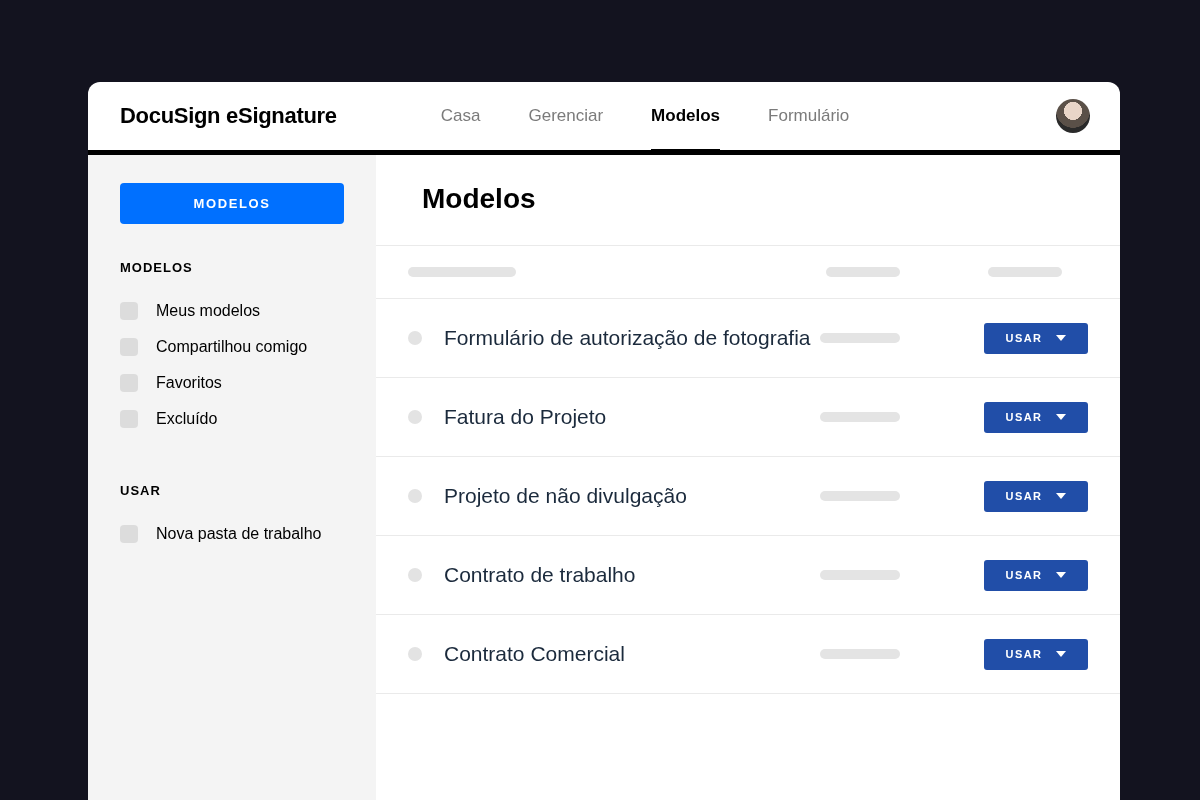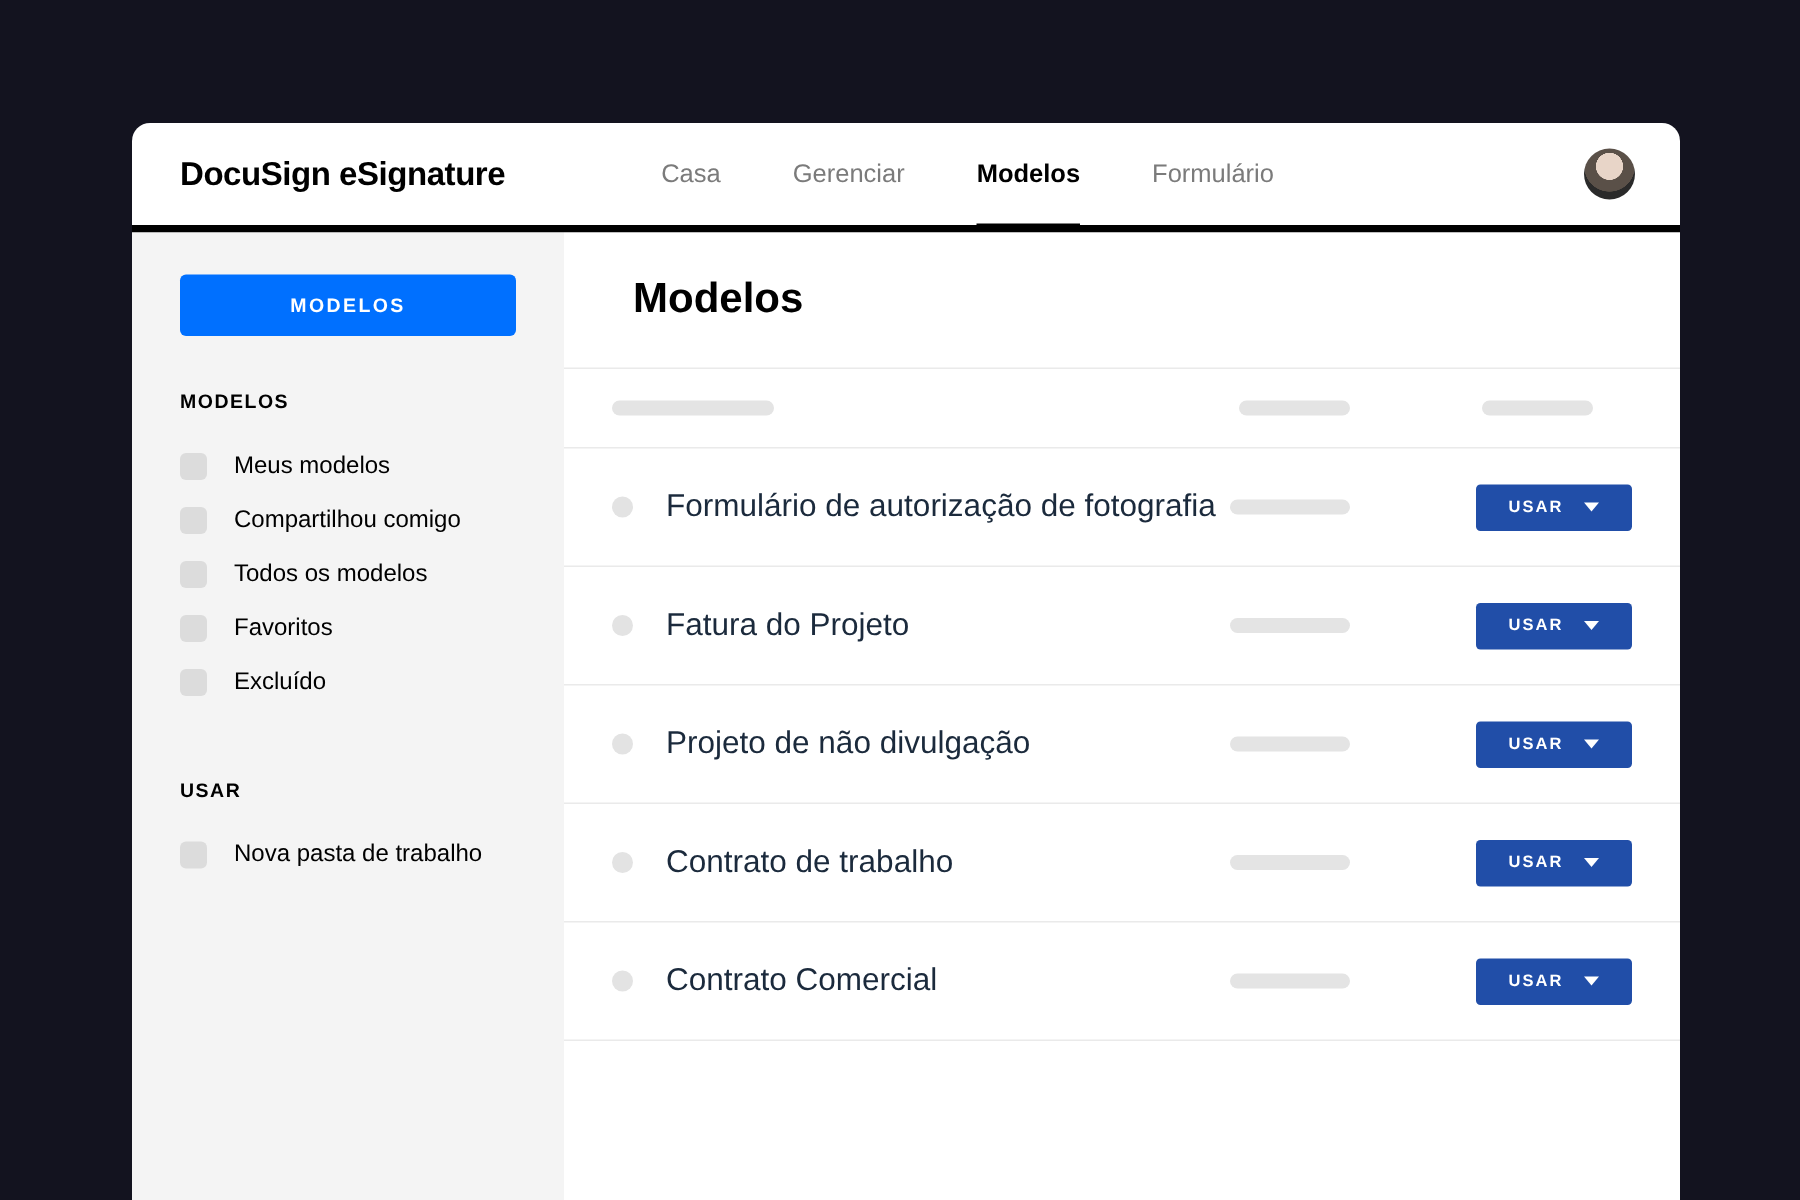--- a/index.html
+++ b/index.html
@@ -58,24 +58,20 @@
 
       <div class="side-section-label">MODELOS</div>
       <div class="side-list">
         <div class="side-item">
           <div class="sq"></div>
           <div class="lbl">Meus modelos</div>
         </div>
         <div class="side-item">
           <div class="sq"></div>
           <div class="lbl">Compartilhou comigo</div>
-        </div>
-        <div class="side-item">
-          <div class="sq"></div>
-          <div class="lbl">Todos os modelos</div>
         </div>
         <div class="side-item">
           <div class="sq"></div>
           <div class="lbl">Favoritos</div>
         </div>
         <div class="side-item">
           <div class="sq"></div>
           <div class="lbl">Excluído</div>
         </div>
       </div>

